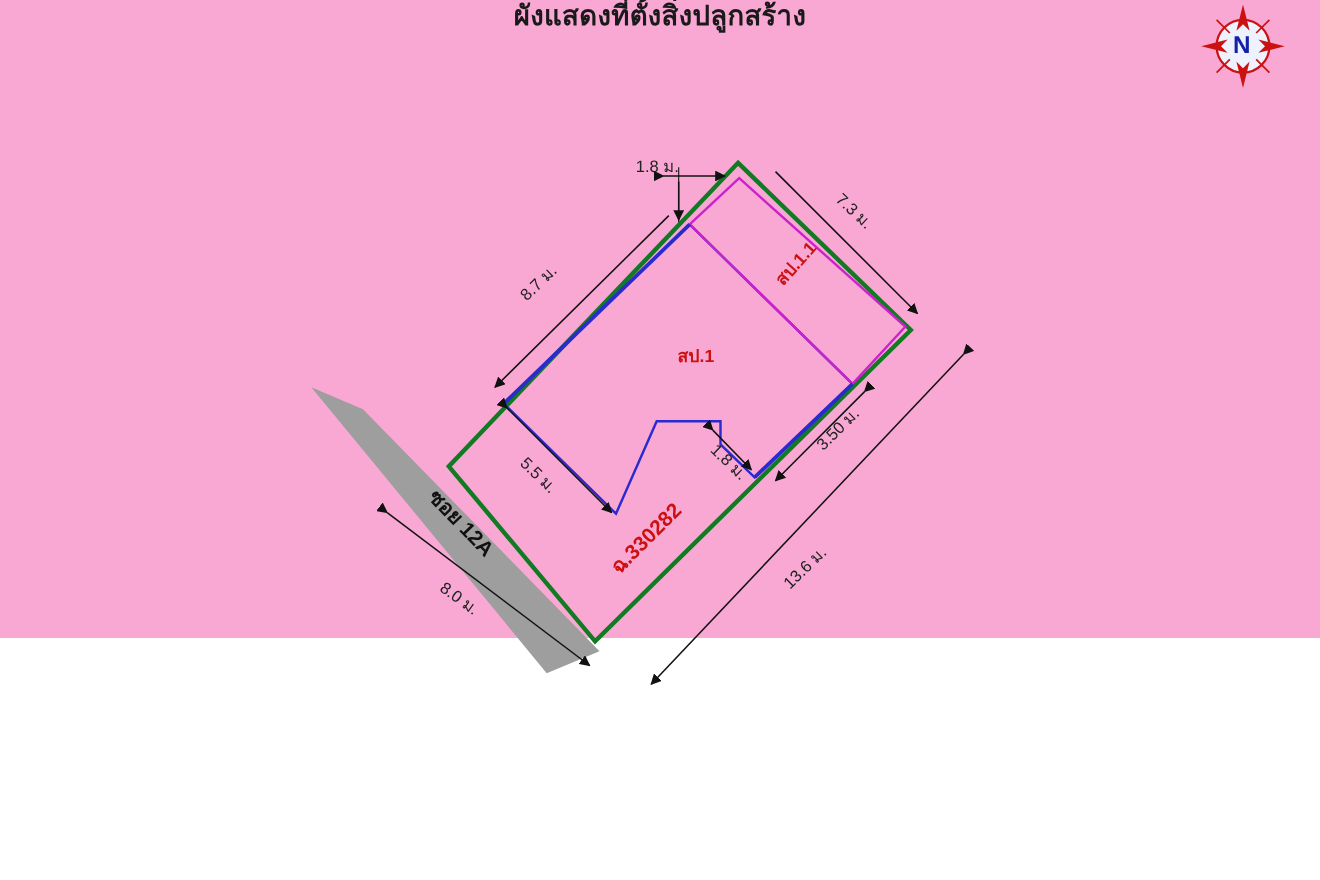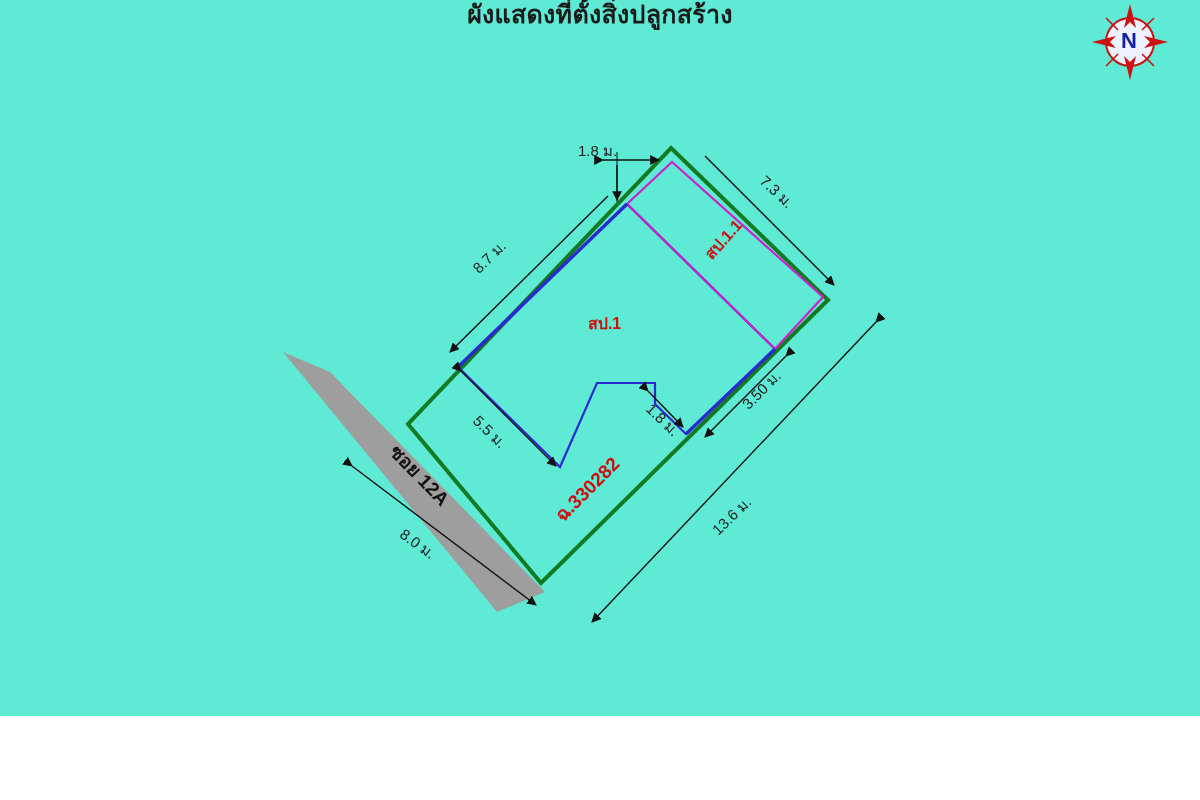--- a/index.html
+++ b/index.html
@@ -10,22 +10,22 @@
   body {
     width: 1200px;
     height: 800px;
     font-family: "Liberation Sans", sans-serif;
     overflow: hidden;
     position: relative;
   }
   #stage {
     position: relative;
     width: 1200px;
-    height: 716px;
-    background: #5eead4;
+    height: 580px;
+    background: #f9a8d4;
   }
   #plan-svg {
     position: absolute;
     left: 0;
     top: 0;
     width: 1200px;
     height: 800px;
   }
   .title {
     position: absolute;
@@ -141,21 +141,21 @@
   <div class="lbl" style="left:470px; top:420px; transform:rotate(44deg);">5.5 ม.</div>
 
   <div class="lbl" style="left:643px; top:408px; transform:rotate(44deg);">1.8 ม.</div>
 
   <div class="lbl" style="left:738px; top:378px; transform:rotate(-45deg);">3.50 ม.</div>
 
   <div class="lbl" style="left:708px; top:504px; transform:rotate(-44deg);">13.6 ม.</div>
 
   <div class="lbl" style="left:398px; top:532px; transform:rotate(36deg);">8.0 ม.</div>
 
-  <div class="lbl-red" style="left:588px; top:311px;">สป.1</div>
+  <div class="lbl-red" style="left:616px; top:311px;">สป.1</div>
 
   <div class="lbl-red" style="left:700px; top:227px; transform:rotate(-48deg);">สป.1.1</div>
 
   <div class="lbl-red" style="left:546px; top:474px; transform:rotate(-45deg); font-size:19px;">ฉ.330282</div>
 
   <div class="lbl-street" style="left:382px; top:460px; transform:rotate(46deg);">ซอย 12A</div>
 
 </div>
 
 </body></html>

